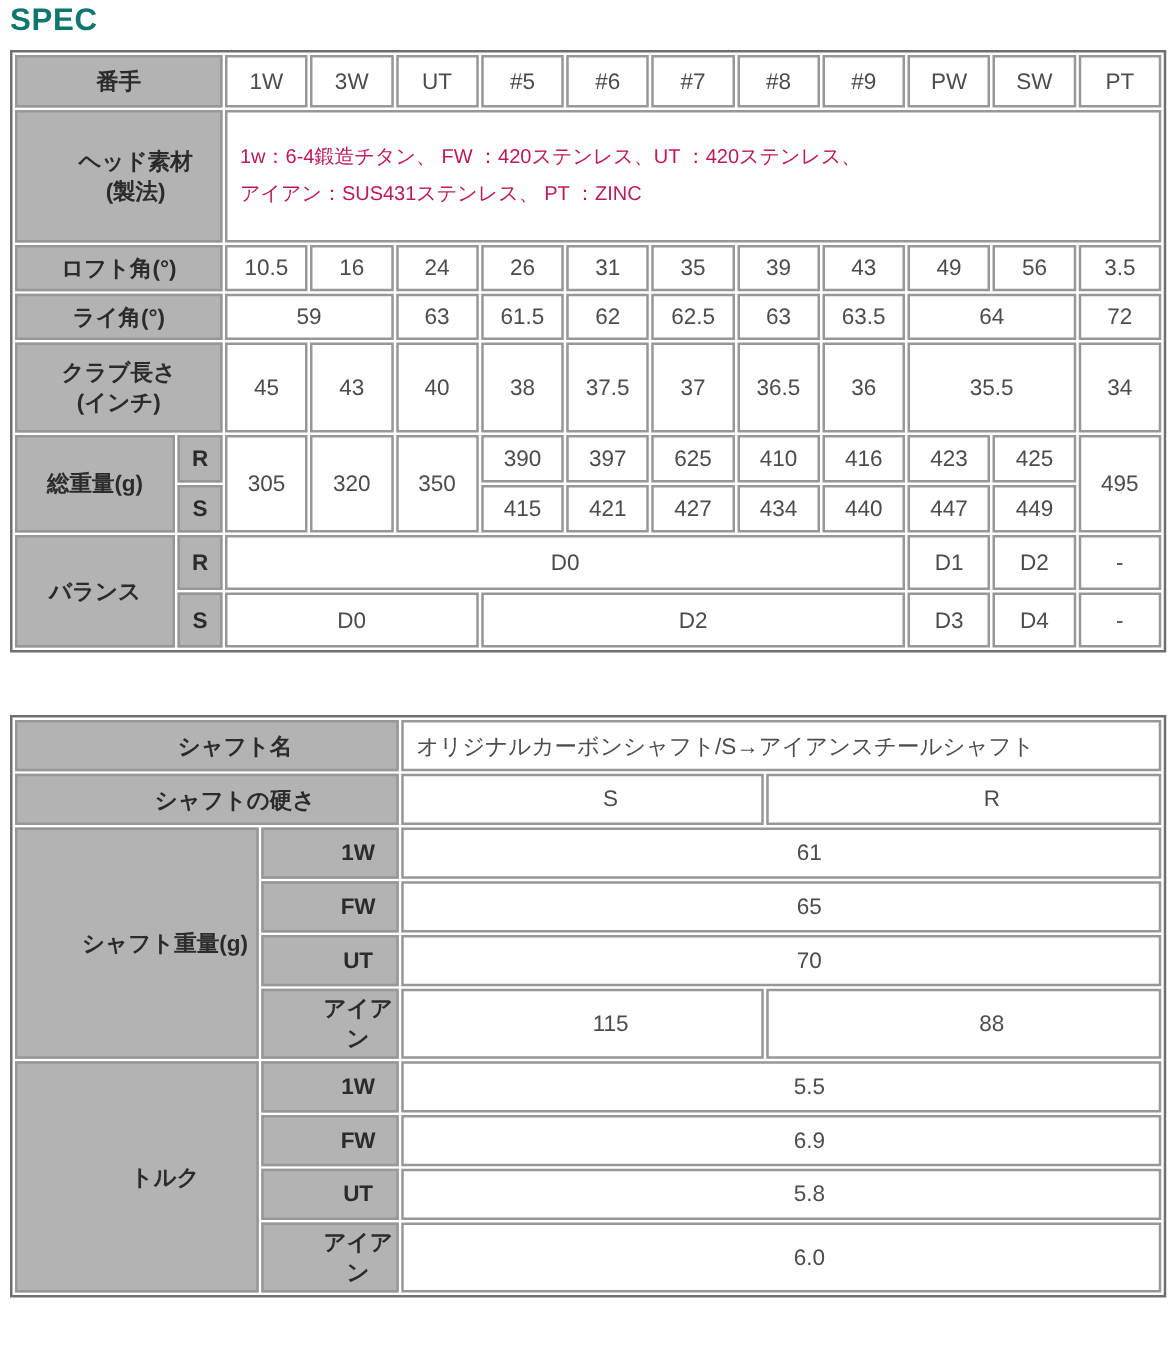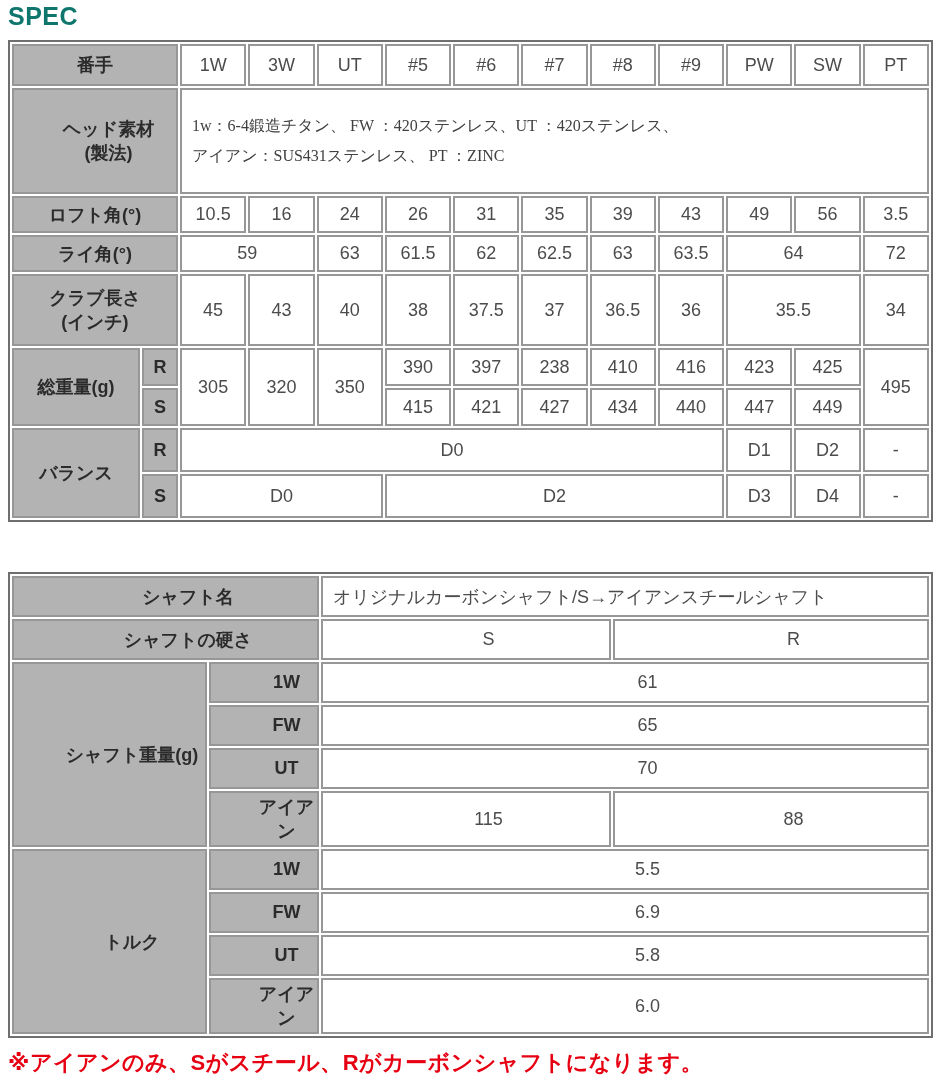--- a/index.html
+++ b/index.html
@@ -19,21 +19,21 @@
     background:#ffffff; border:2px solid #6f6f6f;
     table-layout:fixed; width:925px;
   }
   .tbl td {
     border:2px solid #979797; background:#ffffff;
     text-align:center; vertical-align:middle;
     font-size:18px; color:#4c4c4c; padding:2px; overflow:hidden;
   }
   .tbl td.g { background:#b3b3b3; color:#2b2b2b; font-weight:bold;margin-top:19px; }
   .tbl td.left { text-align:left; padding-left:10px; }
-  .tbl td.txt { font-size:16px; line-height:1.9; color:#404040;font-family:Liberation Serif, serif; }
+  .tbl td.txt { font-size:16px; line-height:1.9; color:#be185d; }
   .clubhdr { color:#3a3a3a; }
   tr.h42 td { height:42px; }
   tr.h106 td { height:106px;padding-left:29px; }
   tr.h37 td { height:37px; }
   tr.h72 td { height:72px; }
   tr.h38 td { height:38px; }
   tr.h44 td { height:44px; }
   tr.h41 td { height:41px;padding-left:47px; }
   .spec { margin-bottom:50px; }
   .note {
@@ -138,21 +138,21 @@
     </tr>
 
     <tr class="h38">
       <td class="g" rowspan="2">総重量(g)</td>
       <td class="g">R</td>
       <td rowspan="2">305</td>
       <td rowspan="2">320</td>
       <td rowspan="2">350</td>
       <td>390</td>
       <td>397</td>
-      <td>238</td>
+      <td>625</td>
       <td>410</td>
       <td>416</td>
       <td>423</td>
       <td>425</td>
       <td rowspan="2">495</td>
     </tr>
     <tr class="h38">
       <td class="g">S</td>
       <td>415</td>
       <td>421</td>
@@ -234,15 +234,14 @@
       <td class="g">UT</td>
       <td colspan="2">5.8</td>
     </tr>
     <tr class="h41">
       <td class="g">アイアン</td>
       <td colspan="2">6.0</td>
     </tr>
   </tbody>
     </table>
 
-  <div class="note">※アイアンのみ、Sがスチール、Rがカーボンシャフトになります。</div>
 
 </div>
 
 </body></html>

